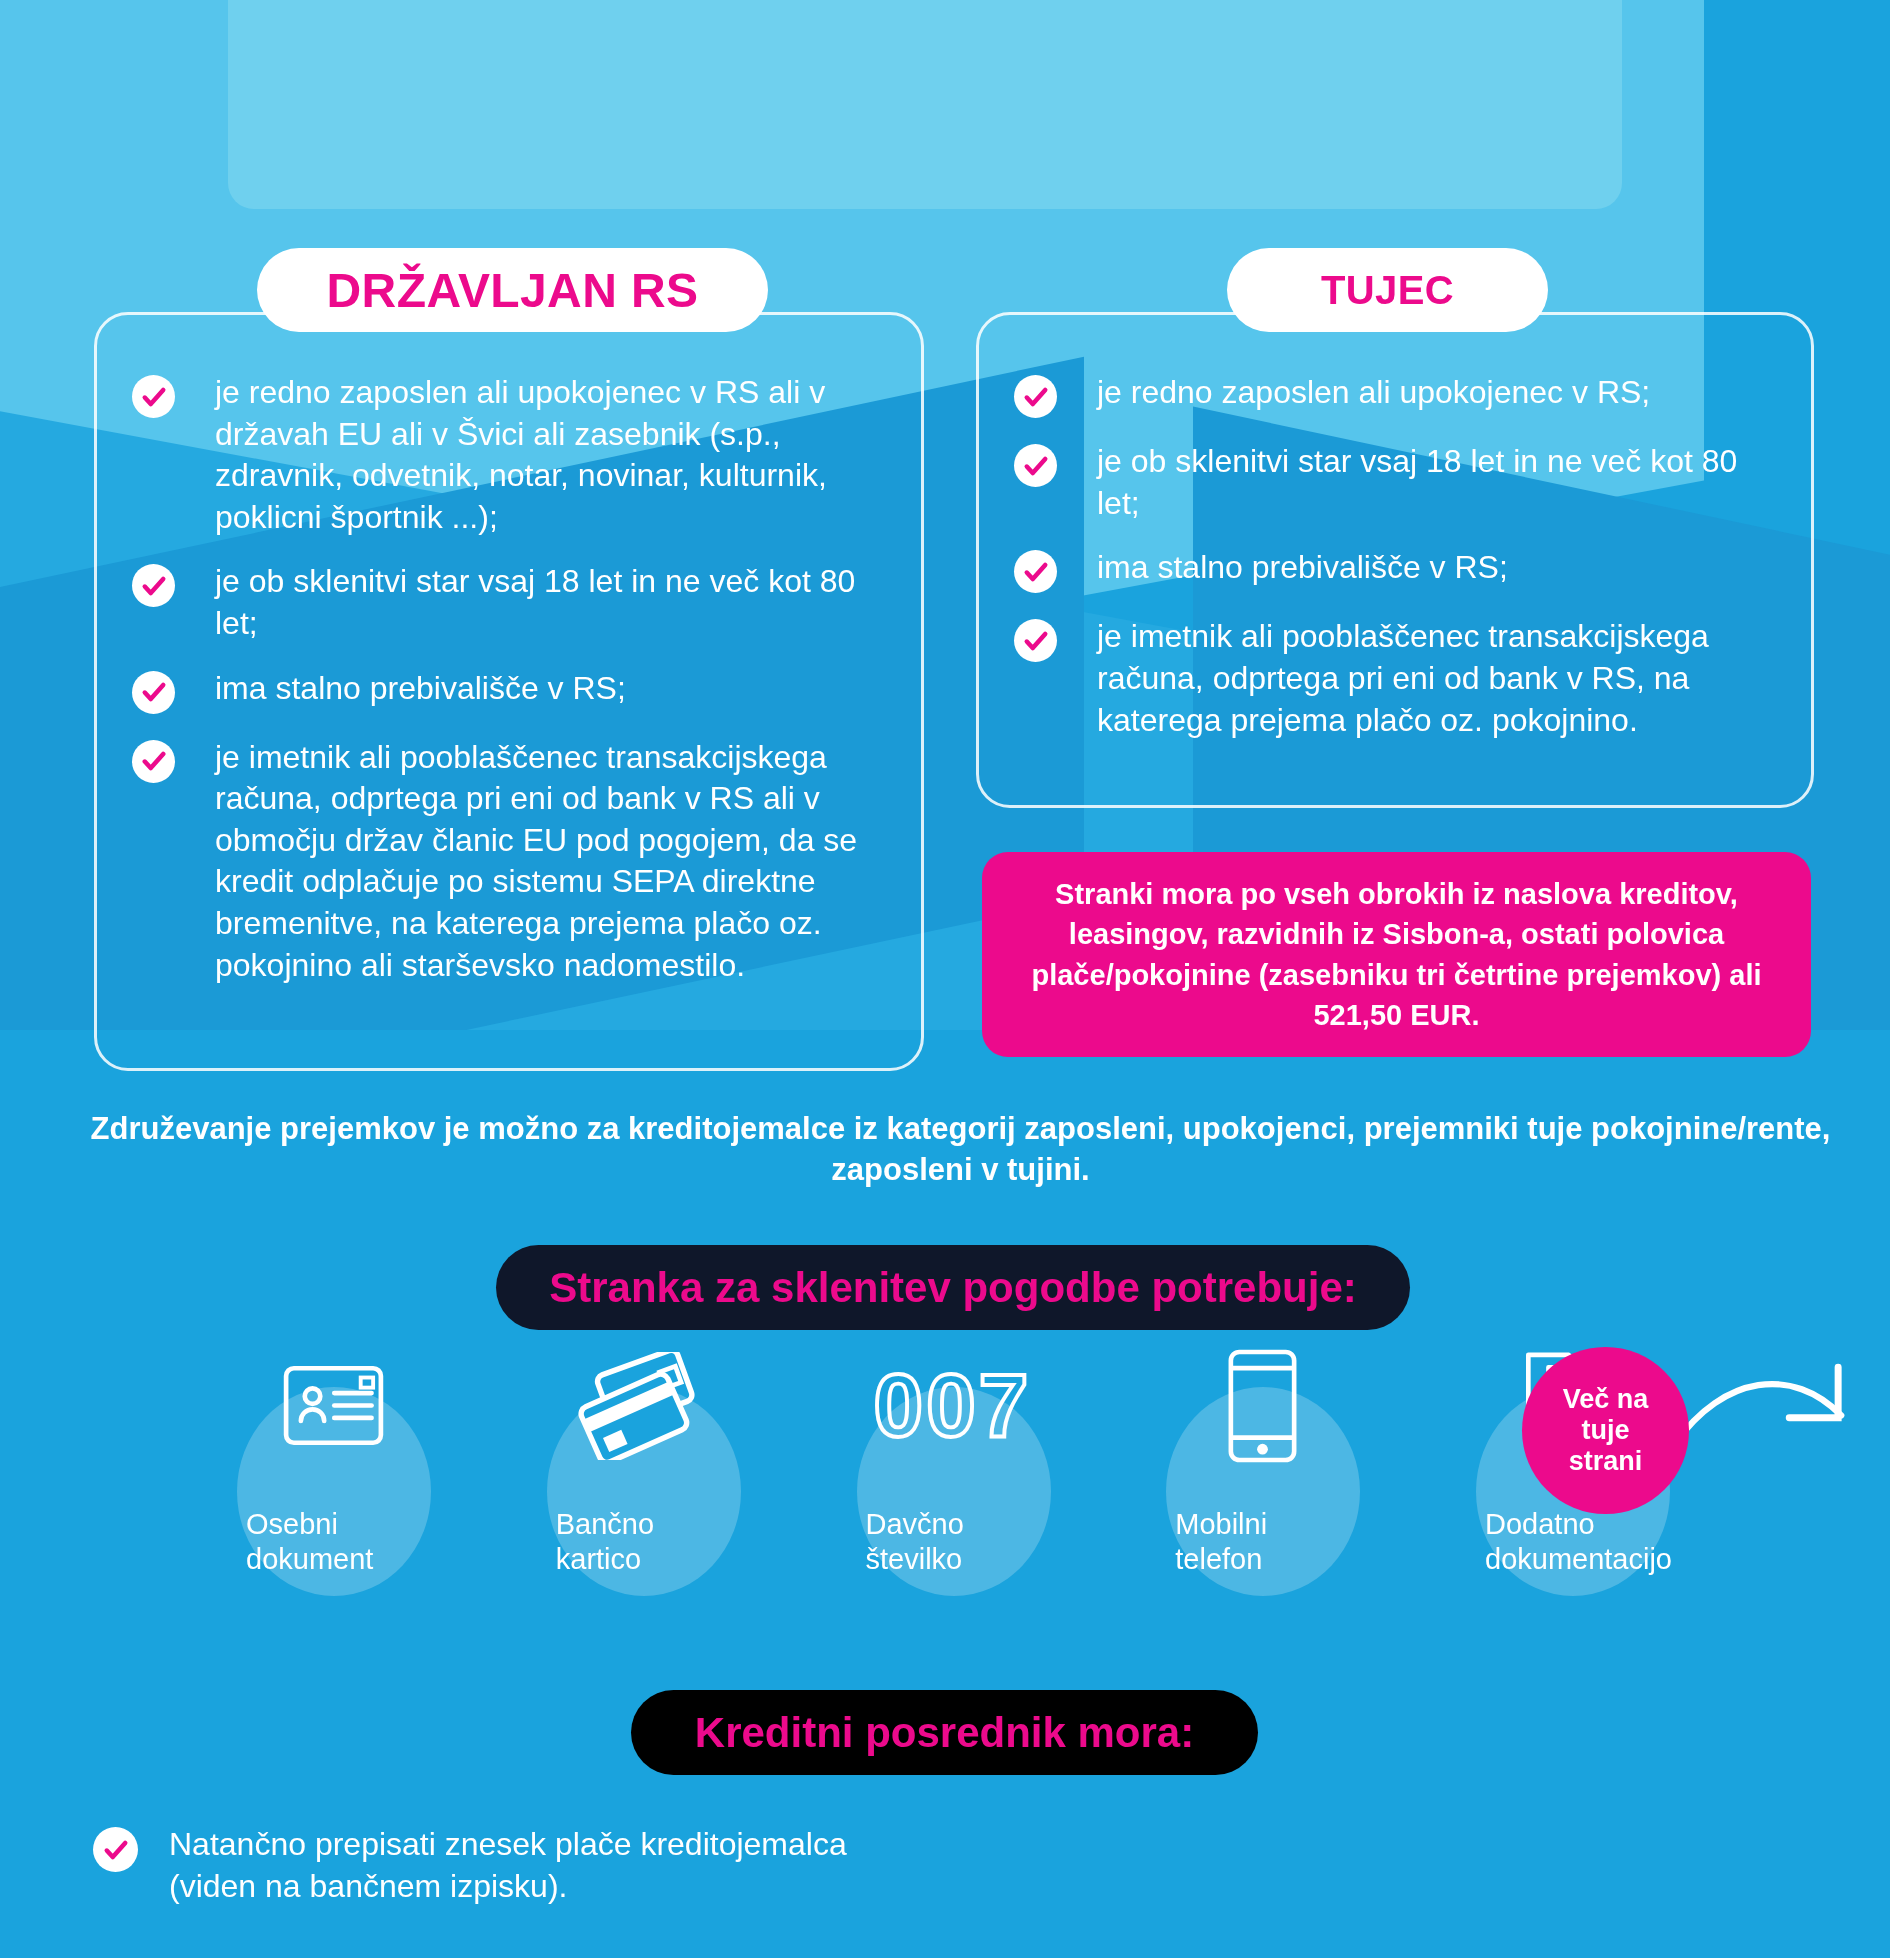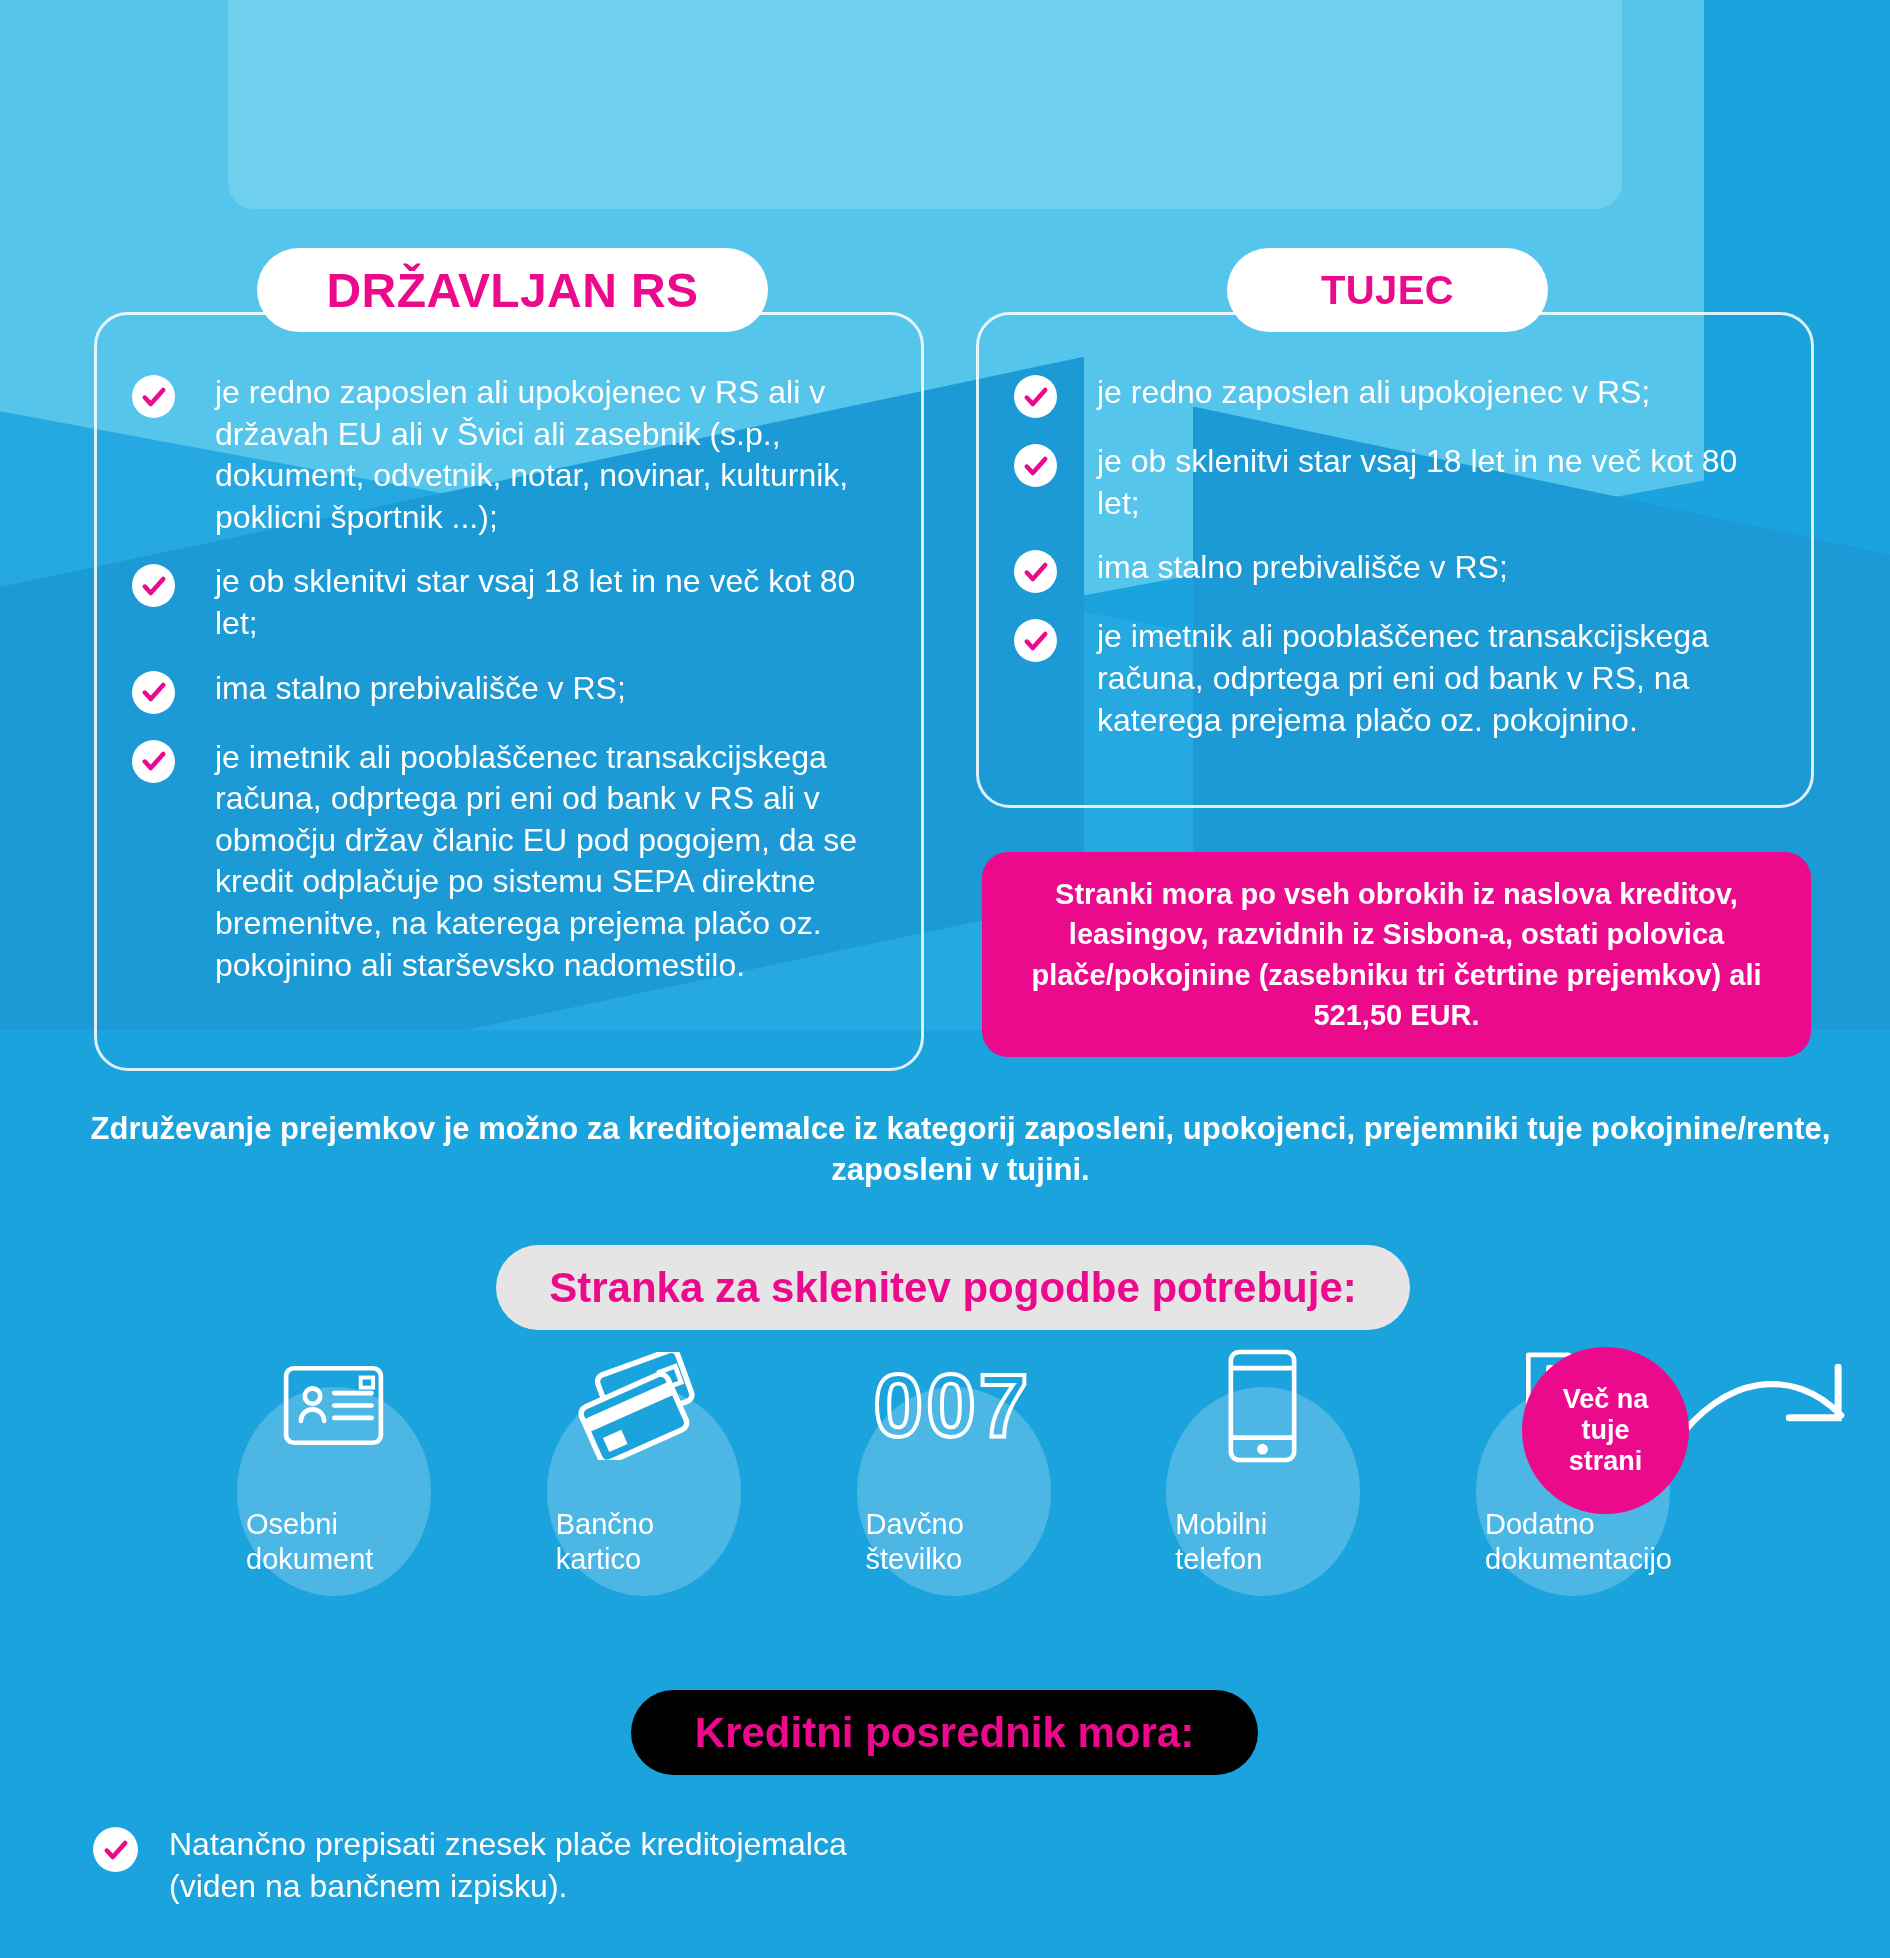--- a/index.html
+++ b/index.html
@@ -138,21 +138,21 @@
     line-height:1.32;
     text-align:center;
     padding-left:31px;
   }
 
   
   #pill-stranka{
     position:absolute;
     left:496px; top:1245px;
     width:914px; height:85px;
-    background:#e5e5e5;
+    background:#0f172a;
     border-radius:774px;
     color:#ec0a8c;
     font-size:42px;
     font-weight:bold;
     display:flex; align-items:center; justify-content:center;
     white-space:nowrap;
   }
   #pill-kreditni{
     position:absolute;
     left:631px; top:1690px;
@@ -262,21 +262,21 @@
   <div class="card" id="card-left"></div>
   <div class="pill-title" id="pill-drzavljan">DRŽAVLJAN RS</div>
 
   <div class="bullets" id="bullets-left">
     <div class="bullet">
       <span class="check-circle">
         <svg viewBox="0 0 24 24">
             <path d="M3.5 12.5 L9 18.5 L20.5 5.5" fill="none" stroke="#ec0a8c" stroke-width="4.2" stroke-linecap="round" stroke-linejoin="round"></path>
           </svg>
       </span>
-      <span class="bullet-text">je redno zaposlen ali upokojenec v RS ali v državah EU ali v Švici ali zasebnik (s.p., dokument, odvetnik, notar, novinar, kulturnik, poklicni športnik ...);</span>
+      <span class="bullet-text">je redno zaposlen ali upokojenec v RS ali v državah EU ali v Švici ali zasebnik (s.p., zdravnik, odvetnik, notar, novinar, kulturnik, poklicni športnik ...);</span>
     </div>
     <div class="bullet">
       <span class="check-circle">
         <svg viewBox="0 0 24 24">
             <path d="M3.5 12.5 L9 18.5 L20.5 5.5" fill="none" stroke="#ec0a8c" stroke-width="4.2" stroke-linecap="round" stroke-linejoin="round"></path>
           </svg>
       </span>
       <span class="bullet-text">je ob sklenitvi star vsaj 18 let in ne več kot 80 let;</span>
     </div>
     <div class="bullet">

